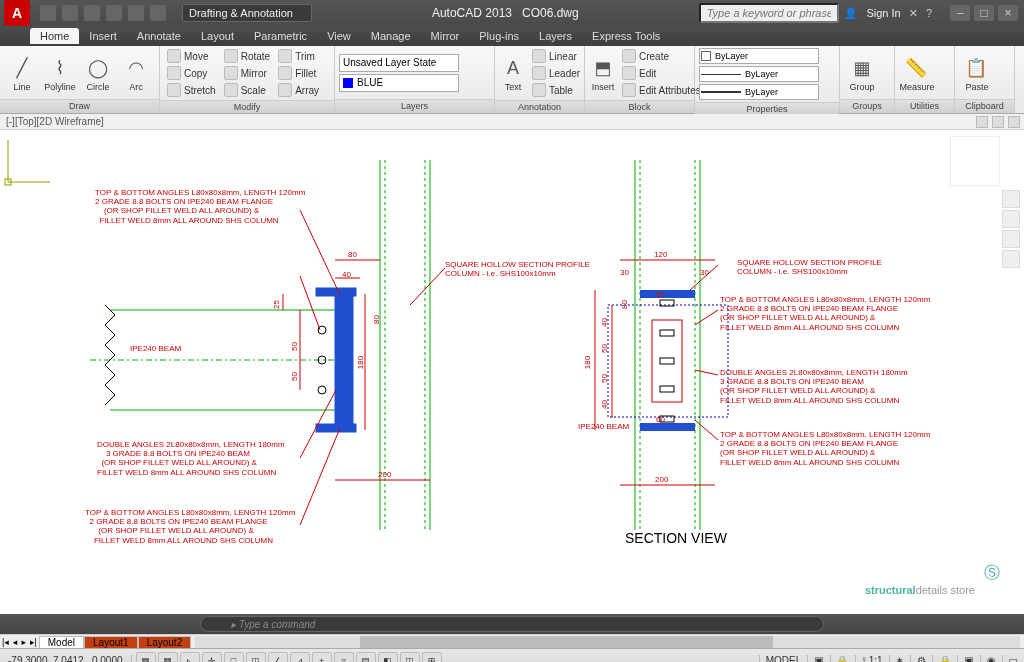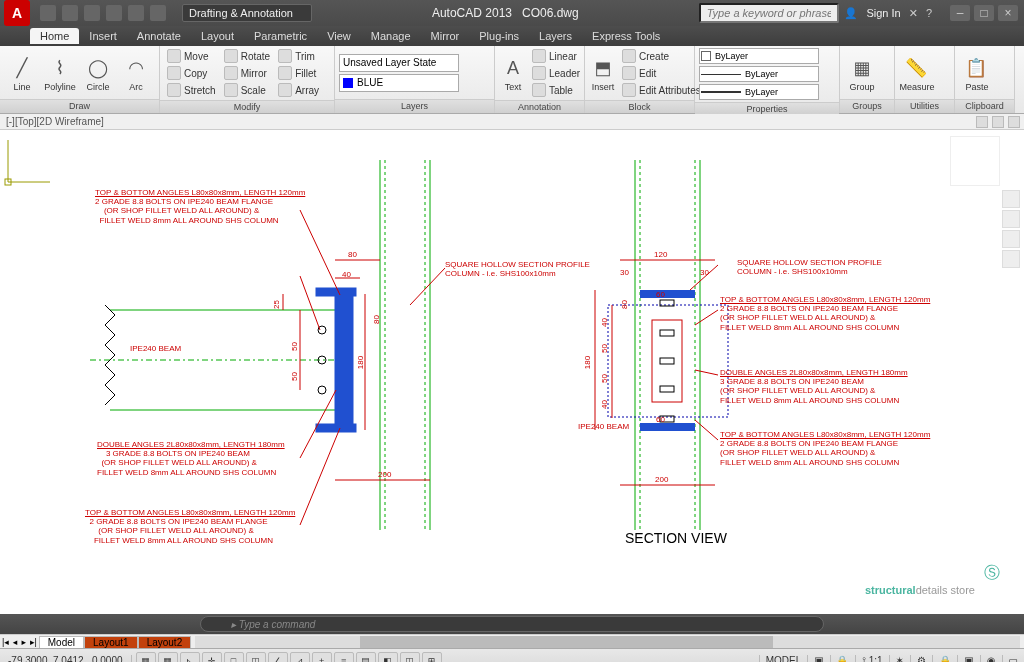--- a/index.html
+++ b/index.html
@@ -39,21 +39,21 @@
 
 
 .vpheader { height: 16px; background: #f0f0f0; border-bottom: 1px solid #ccc; font-size: 10px; color: #555; padding-left: 6px; display: flex; align-items: center; justify-content: space-between; }
 .vpheader .ricons { display: flex; gap: 4px; padding-right: 4px; }
 .vpheader .ricons span { width: 12px; height: 12px; background: #ddd; border: 1px solid #bbb; }
 
 
 .canvas { height: 484px; background: #fff; position: relative; overflow: hidden; }
 .canvas svg { position: absolute; top: 0; left: 0; }
 .note { position: absolute; font-size: 8px; color: #c00; line-height: 1.15; font-family: Arial, sans-serif; }
-.note .under { text-decoration: underline; }
+.note .under { }
 .dim { position: absolute; font-size: 8px; color: #c00; font-family: Arial, sans-serif; }
 .sectlabel { position: absolute; font-size: 14px; color: #000; }
 .beamlabel { position: absolute; font-size: 8px; color: #c00; }
 .logo-store { position: absolute; right: 30px; bottom: 14px; font-size: 11px; color: #4ab5a0; }
 .logo-store b { color: #4ab5a0; }
 .logo-store span { color: #999; }
 
 
 .scrollrow { height: 14px; background: #eee; border-top: 1px solid #ccc; display: flex; align-items: center; }
 .layouttabs { display: flex; }

